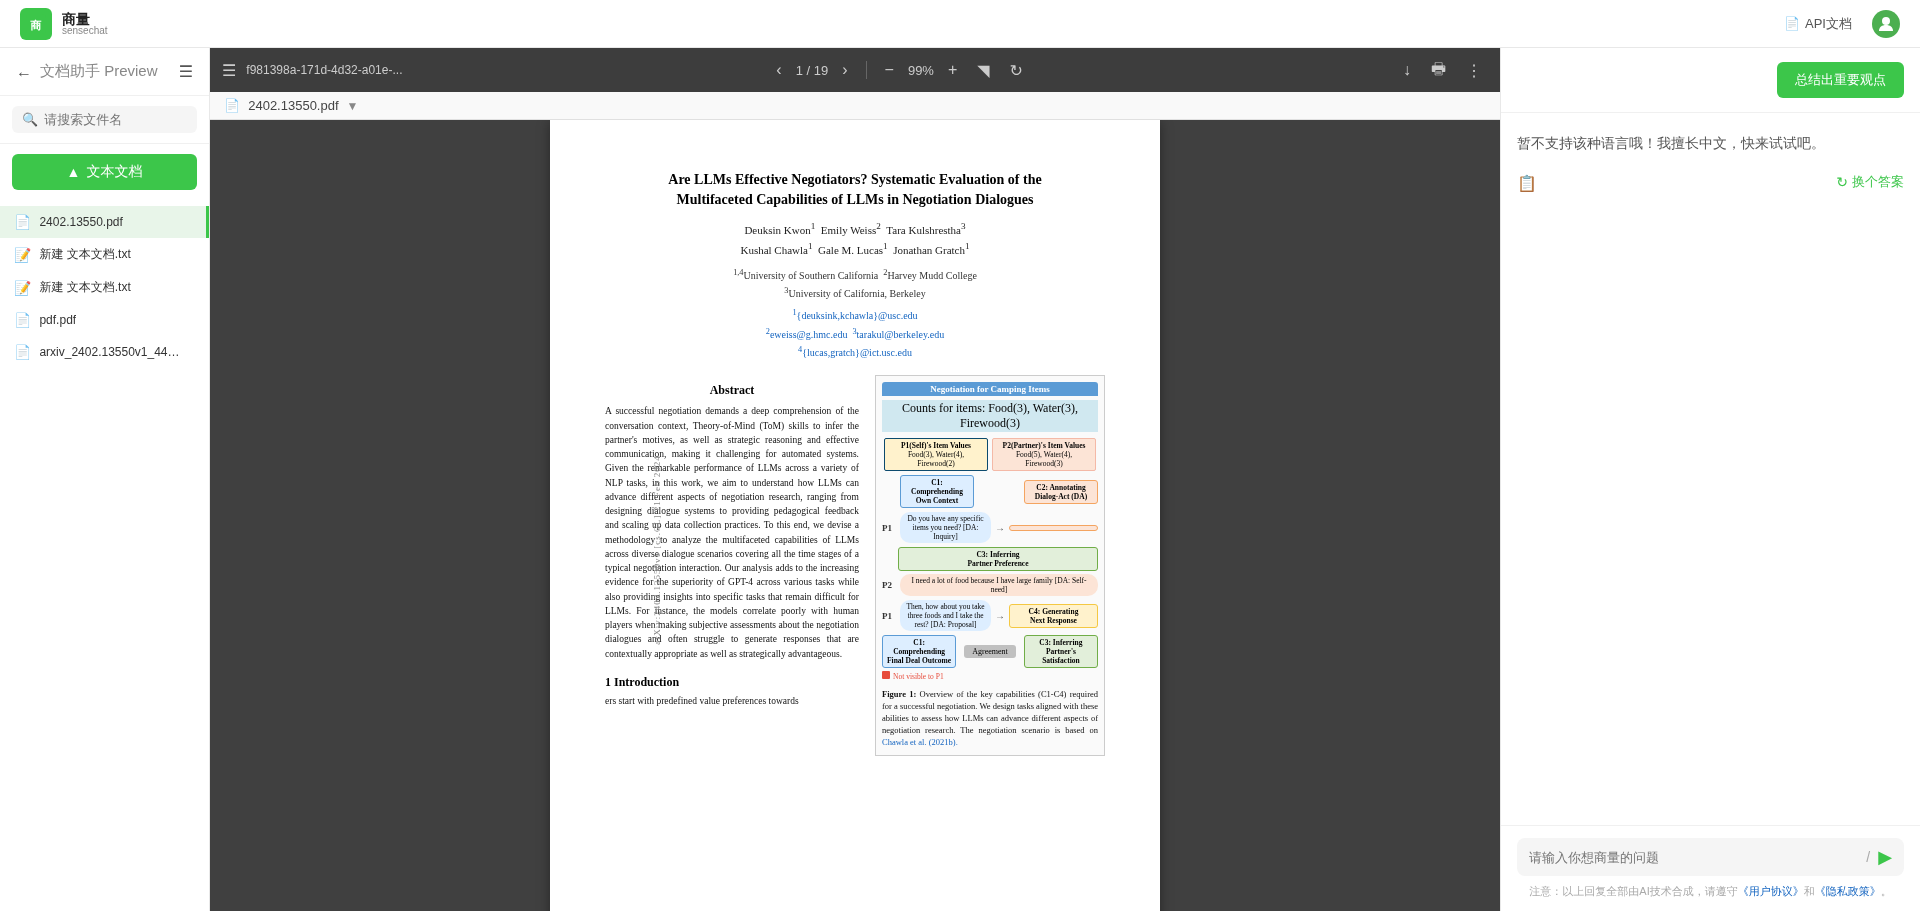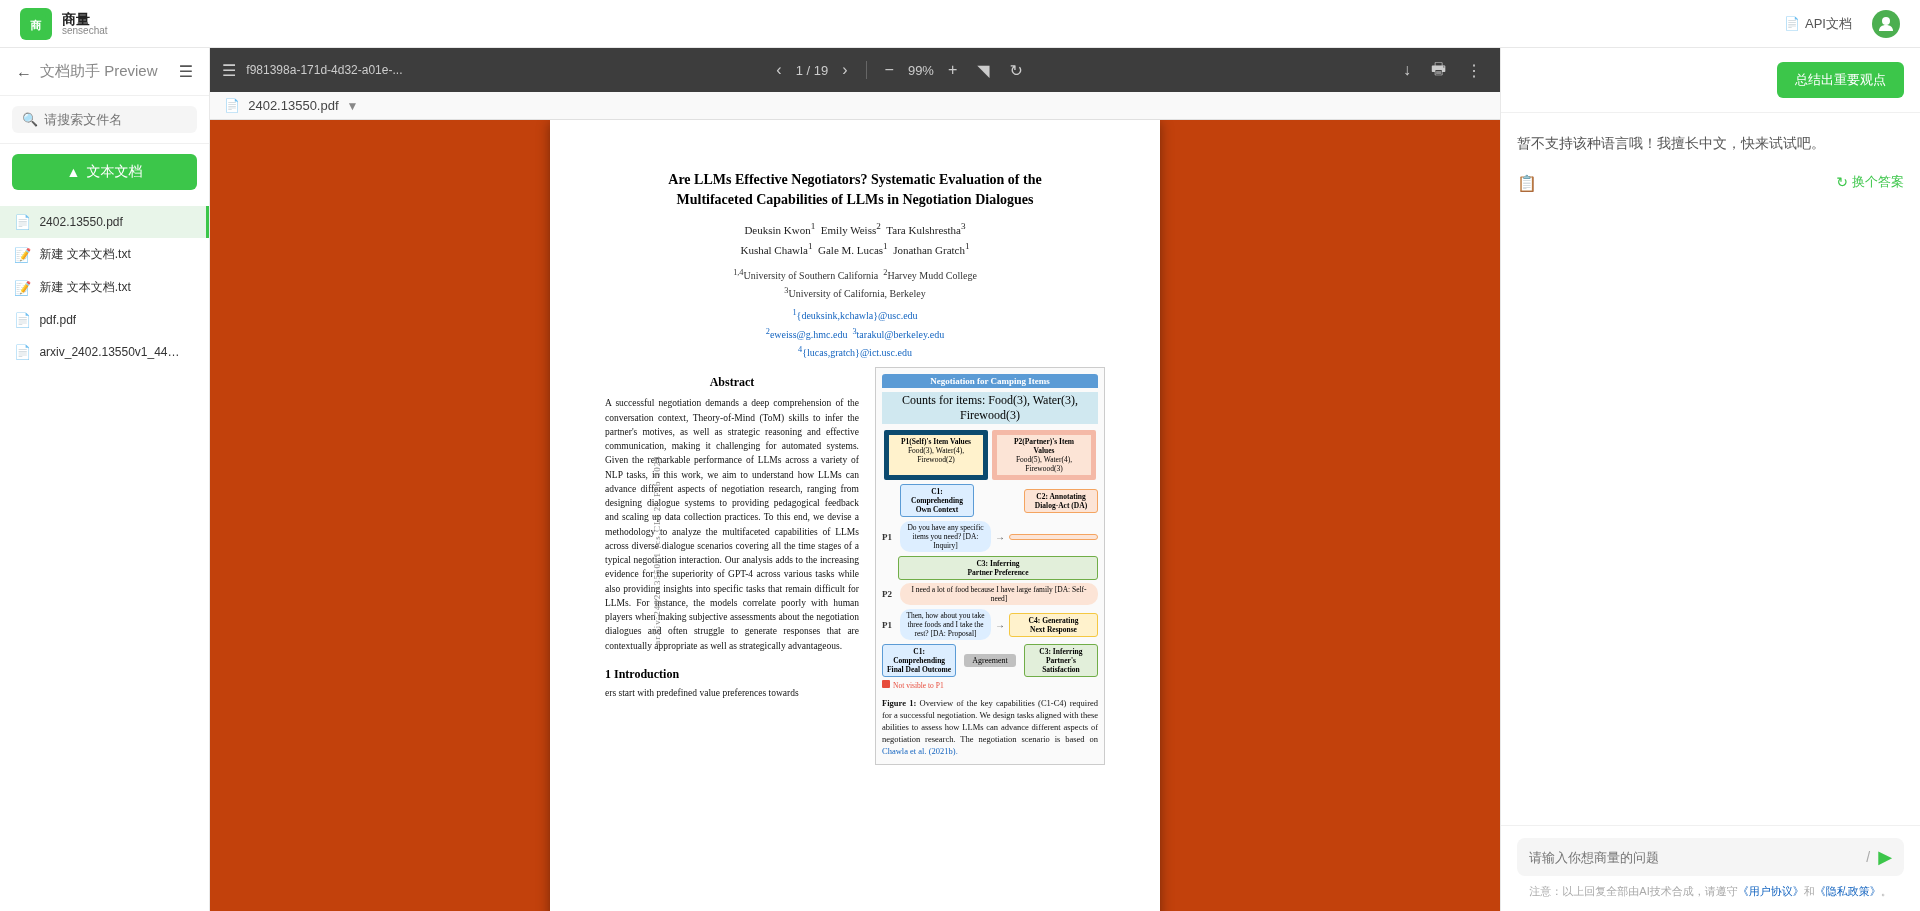--- a/index.html
+++ b/index.html
@@ -148,21 +148,21 @@
     .pdf-page-filename { font-size: 13px; color: #444; }
     .dropdown-icon { font-size: 12px; color: #888; cursor: pointer; }
 
     
     .pdf-content-area {
       flex: 1;
       overflow-y: auto;
       display: flex;
       justify-content: center;
       align-items: flex-start;
-      background: #c2410c;
+      background: #404040;
     }
     .pdf-page {
       background: white;
       width: 610px;
       min-height: 860px;
       box-shadow: 0 2px 12px rgba(0,0,0,0.4);
       padding: 50px 55px;
       position: relative;
       font-family: 'Times New Roman', Times, serif;
     }
@@ -199,21 +199,21 @@
       font-size: 10px;
       color: #333;
       line-height: 1.6;
       margin-bottom: 4px;
     }
     .paper-emails {
       text-align: center;
       font-size: 10px;
       color: #1565c0;
       line-height: 1.6;
-      margin-bottom: 6px;
+      margin-bottom: 14px;
     }
 
     .two-col {
       display: flex;
       gap: 16px;
     }
     .col-left { flex: 1; }
     .col-right { width: 230px; flex-shrink: 0; }
 
     .section-title {
@@ -264,21 +264,21 @@
       padding: 1px 4px;
       margin-bottom: 6px;
     }
     .figure-players {
       display: flex;
       justify-content: space-between;
       margin-bottom: 4px;
     }
     .player-box {
       background: #fff2cc;
-      border: 5px solid #0c4a6e;
+      border: 1px solid #0c4a6e;
       padding: 2px 6px;
       font-size: 8px;
       text-align: center;
       border-radius: 2px;
       flex: 1;
       margin: 0 2px;
     }
     .player-box.red { background: #fce4d6; border-color: #f4b9a7; }
     .figure-row {
       display: flex;

